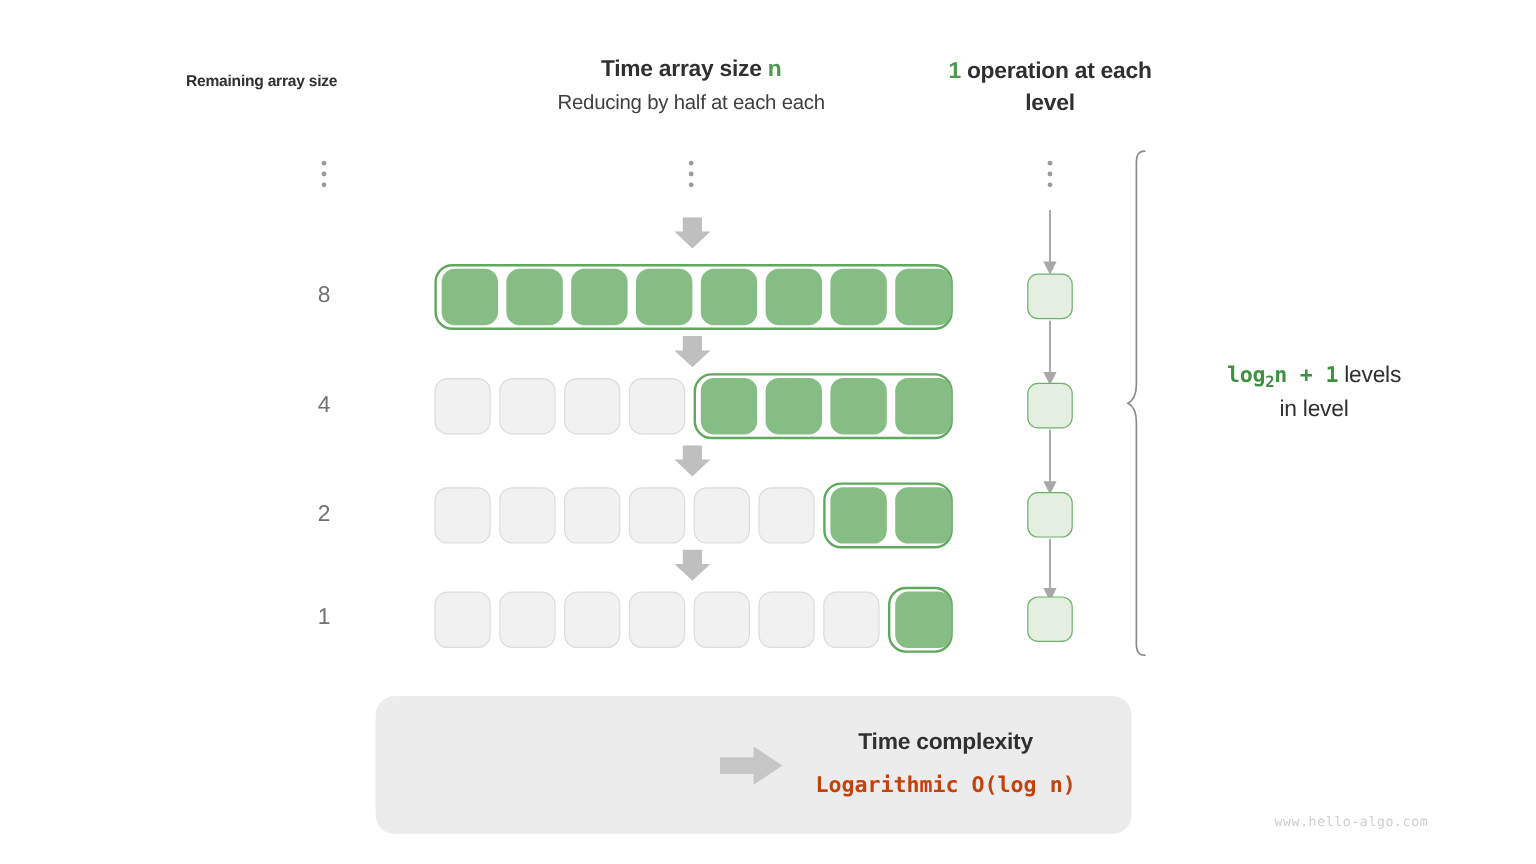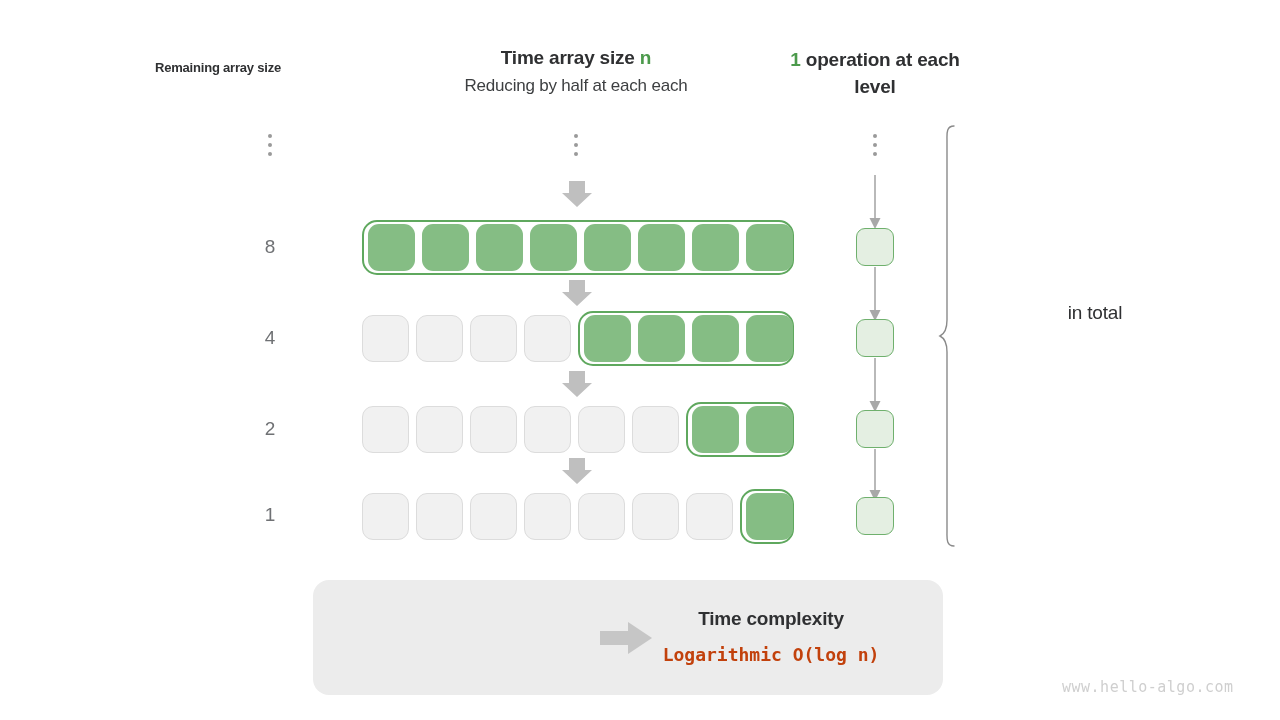--- a/index.html
+++ b/index.html
@@ -142,21 +142,21 @@
     margin-top: 14px;
     font-family: "DejaVu Sans Mono", monospace;
     font-weight: bold; font-size: 18px;
     color: #3f9142;
   }
   .sum-val.teal { color: #c2410c; }
 
   .watermark {
     left: 1062px; top: 678px;
     font-family: "DejaVu Sans Mono", monospace;
-    font-size: 15px;
+    font-size: 11px;
     color: #cfcfcf;
     letter-spacing: 0.5px;
   }
 </style>
 </head>
 <body>
 
 <div class="stage">
 
   <div class="abs hdr-left">Remaining array size</div>
@@ -292,34 +292,37 @@
   <div class="abs opcell" style="left:856px; top:410px;"></div>
   <div class="abs opcell" style="left:856px; top:497px;"></div>
 
   <div class="abs" style="left:938px; top:124px;">
     <svg width="26" height="424" viewBox="0 0 26 424">
       <path d="M16,2 C8,2 9,10 9,16 L9,196 C9,206 6,210 2,212 C6,214 9,218 9,228 L9,408 C9,414 8,422 16,422" fill="none" stroke="#8a8a8a" stroke-width="1.4" stroke-linecap="round"></path>
     </svg>
   </div>
 
   <div class="abs note">
-    <div>in total</div>
+    <div>
+      <span class="mono-g"><span>log</span><sub>2</sub><span>n + 1</span></span><span>  levels</span>
+    </div>
+    <div>in level</div>
   </div>
 
   <div class="abs summary">
     <div class="sum-col" style="left:20px; top:28px; width:270px;">
     </div>
 
     <div class="sum-col" style="left:287px; top:42px; width:56px;">
       <svg width="56" height="32" viewBox="0 0 56 32">
         <polygon points="0,9 28,9 28,0 52,16 28,32 28,23 0,23" fill="#c6c6c6"></polygon>
       </svg>
     </div>
 
-    <div class="sum-col" style="left:323px; top:28px; width:270px;">
+    <div class="sum-col" style="left:340px; top:28px; width:270px;">
       <div class="sum-title">Time complexity</div>
       <div class="sum-val teal">Logarithmic  O(log n)</div>
     </div>
   </div>
 
   <div class="abs watermark">www.hello-algo.com</div>
 
 </div>
 
 </body></html>

